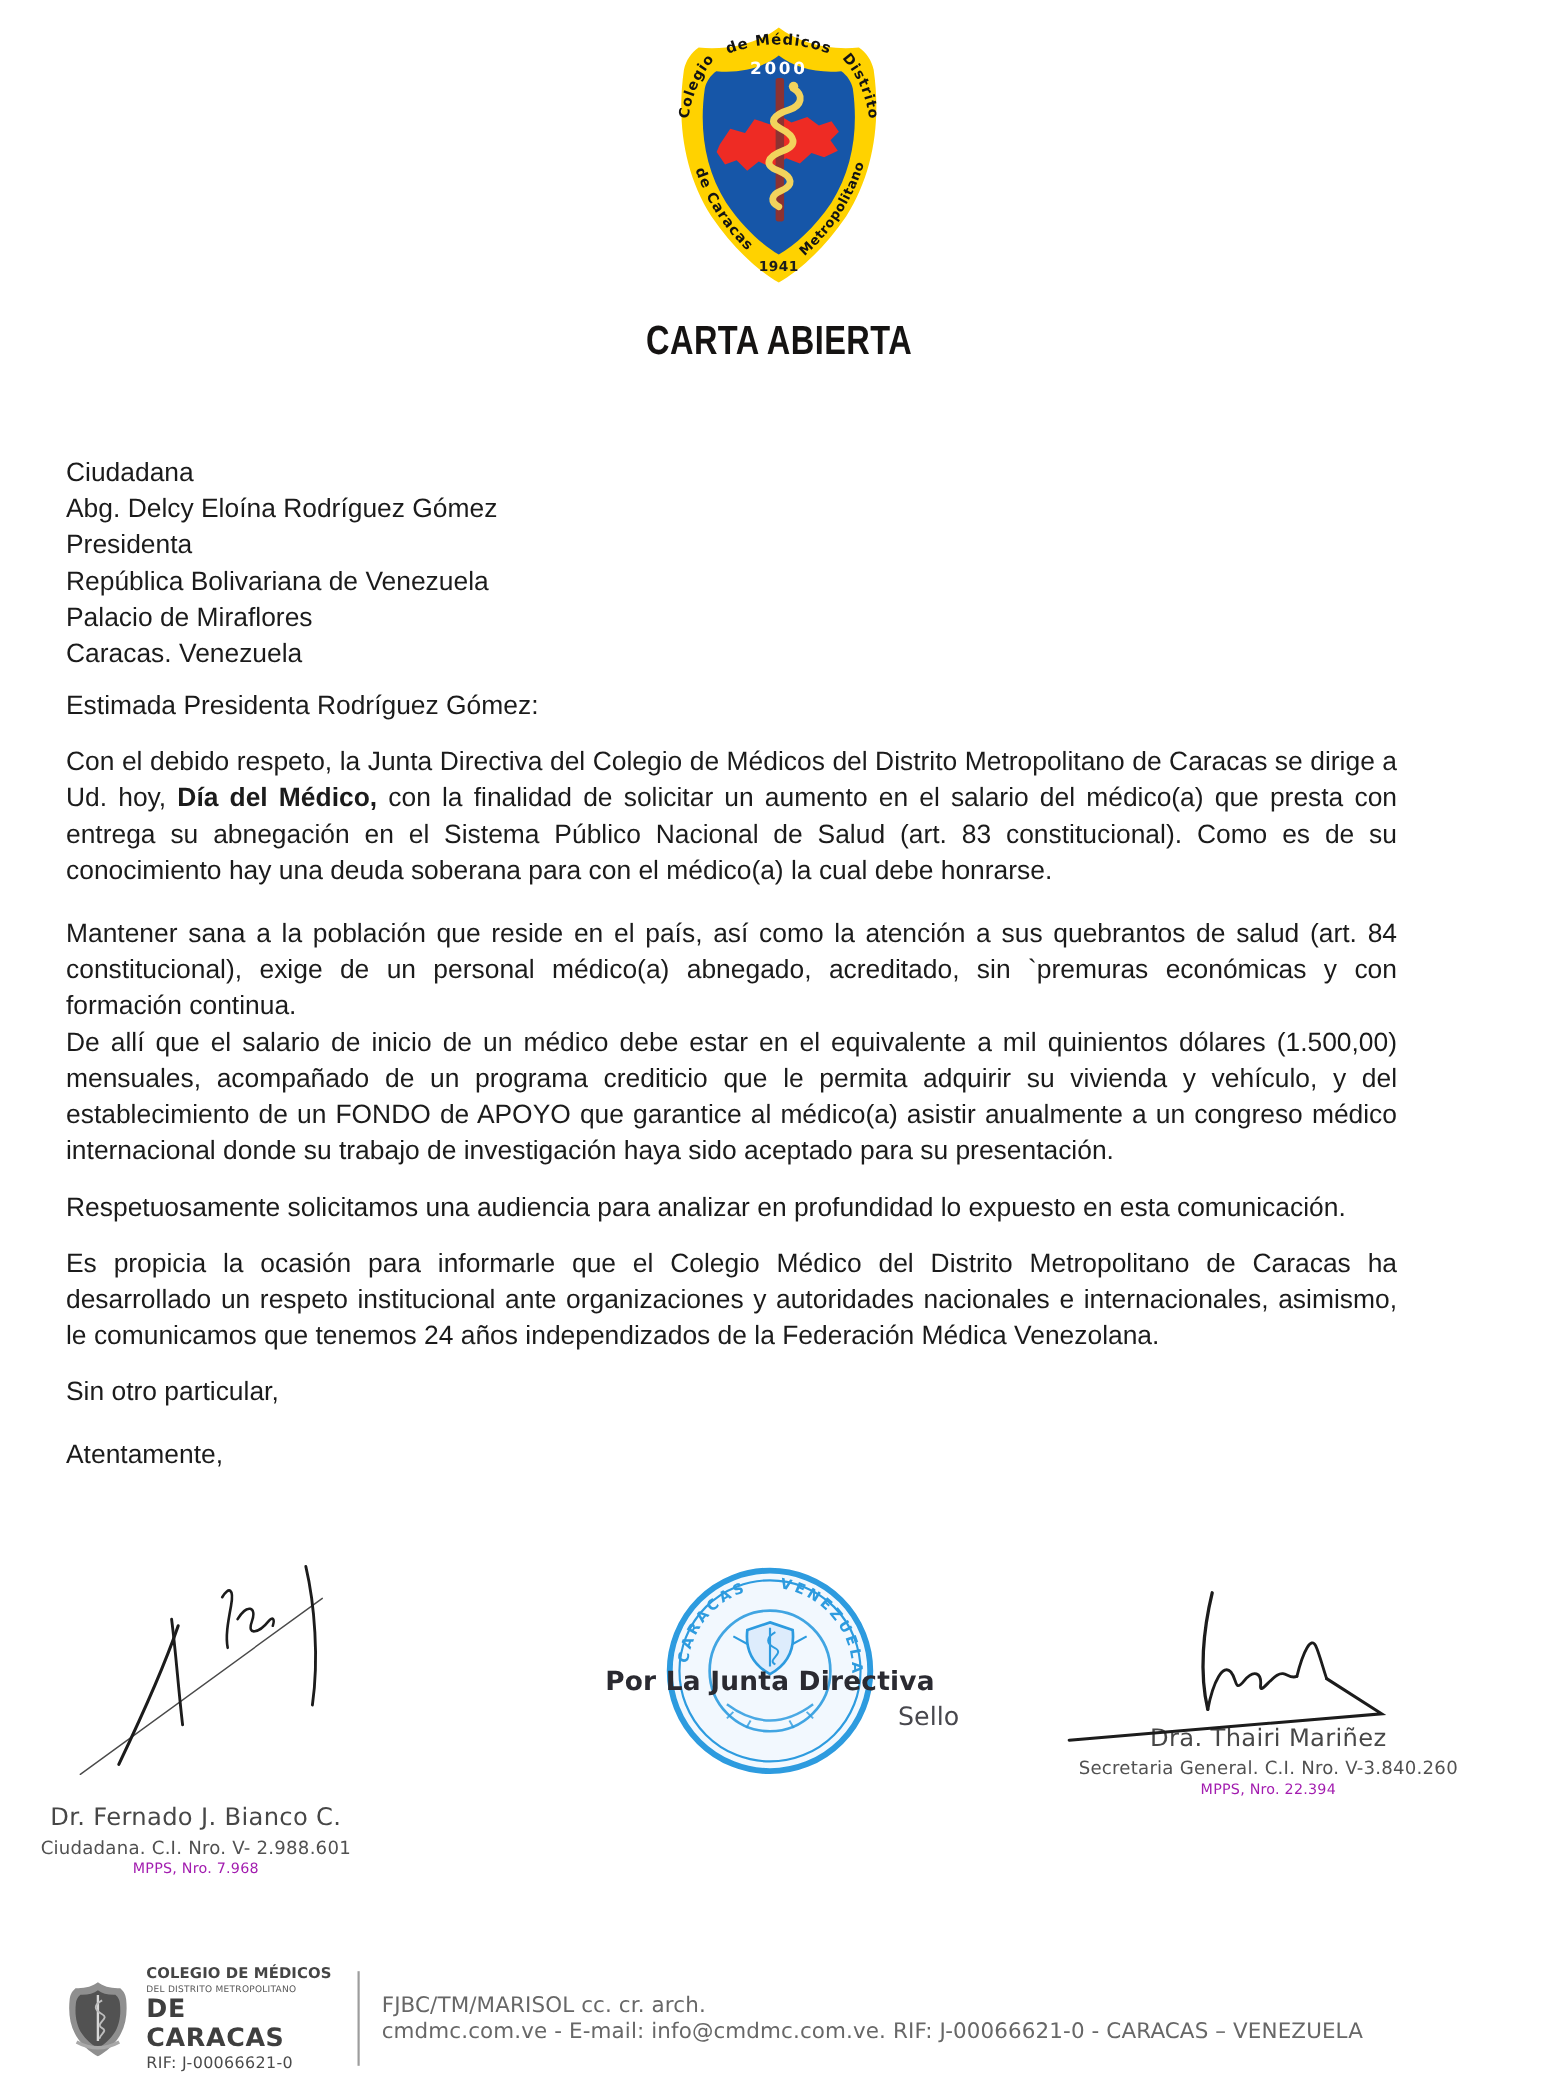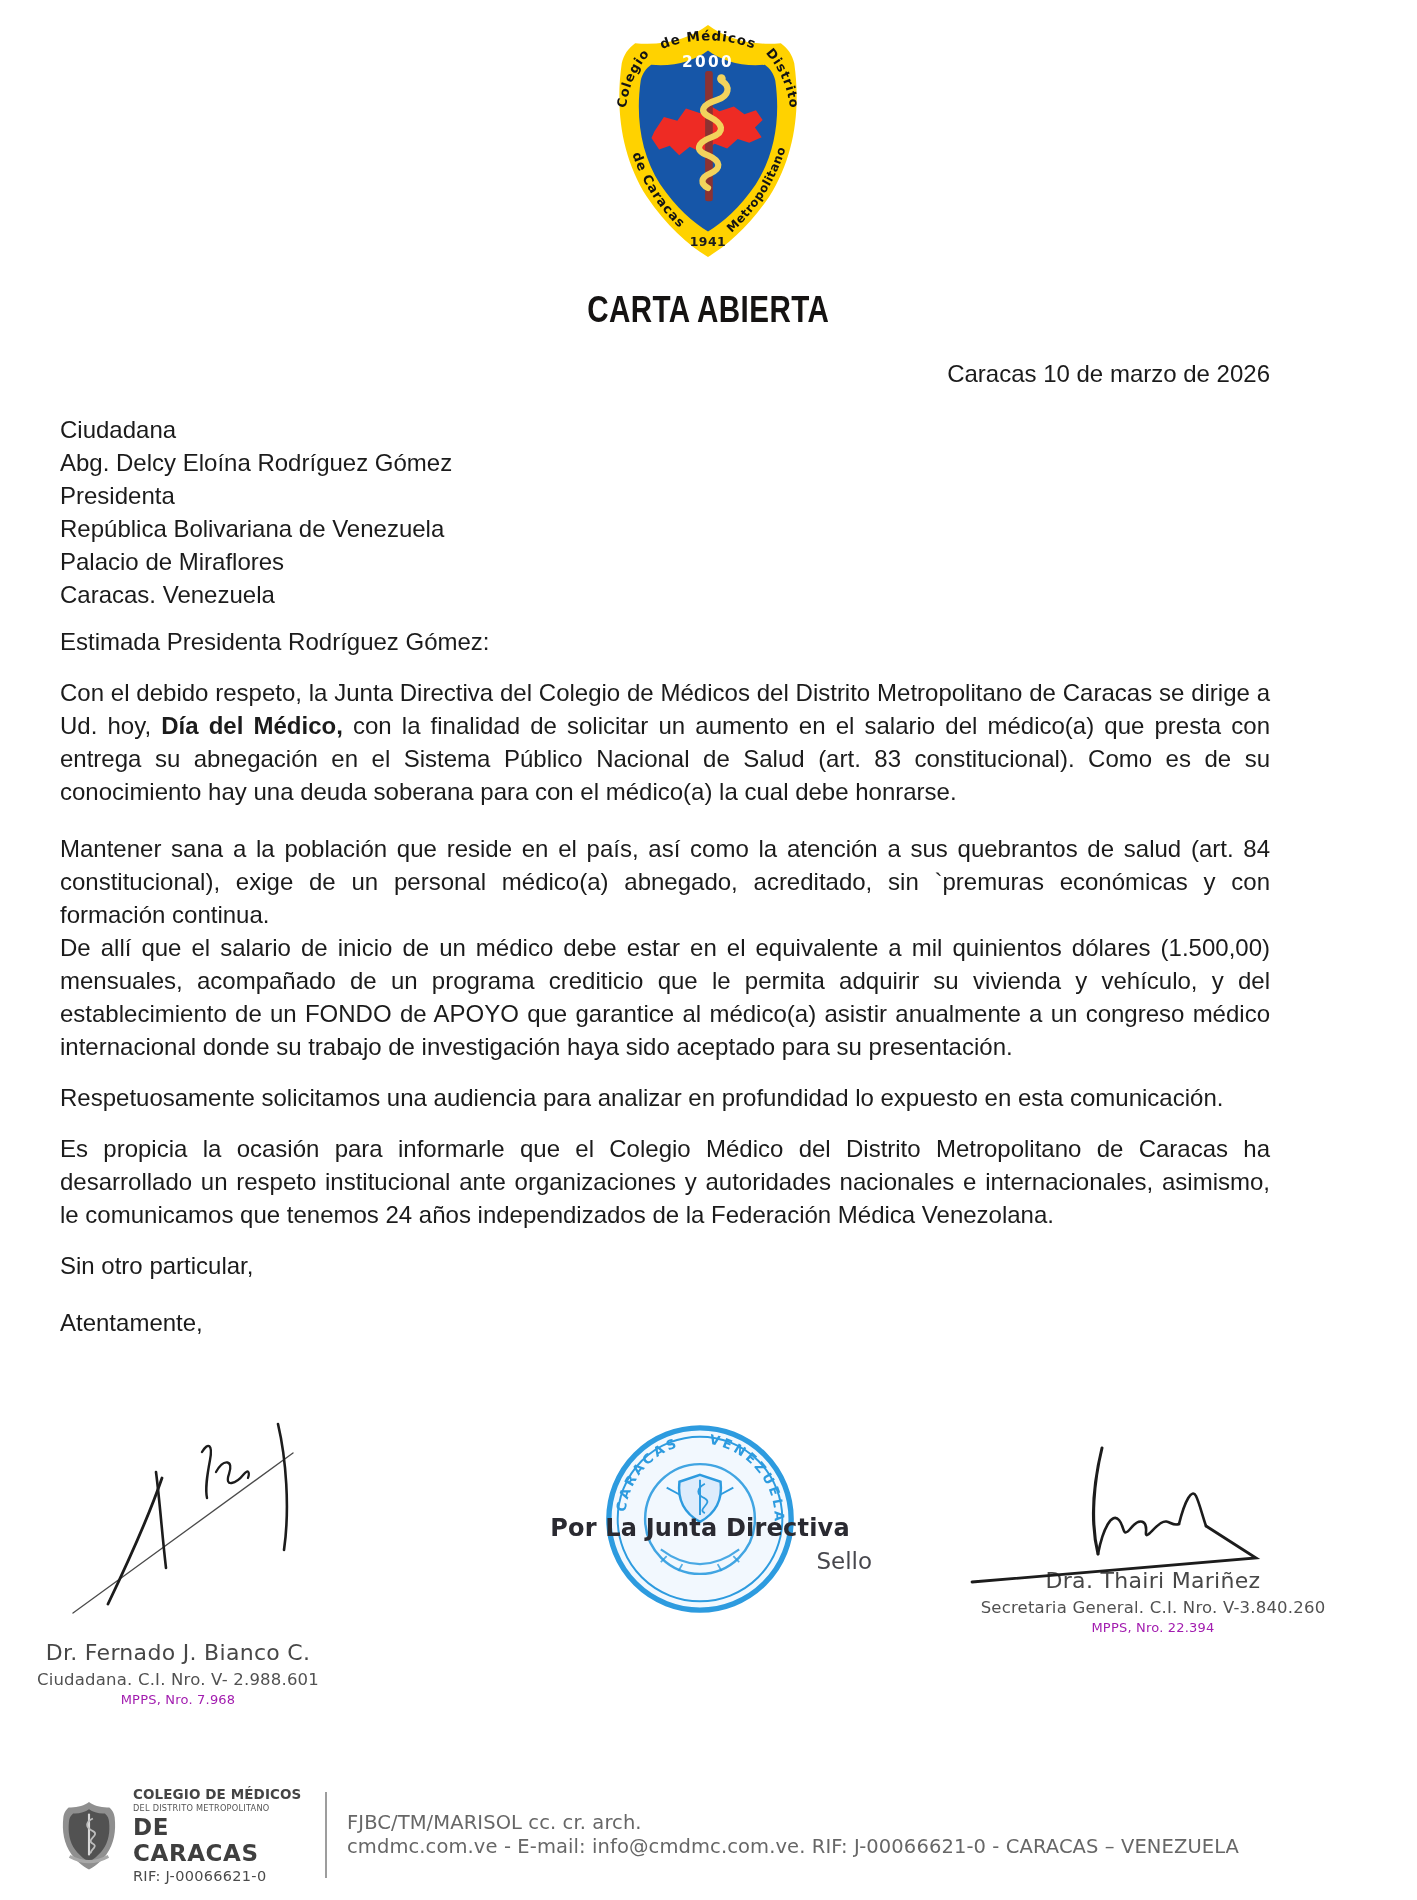--- a/index.html
+++ b/index.html
@@ -84,21 +84,20 @@
       <textPath href="#arc-bl" startOffset="50%" text-anchor="middle">de Caracas</textPath>
     </text>
     <text font-family="DejaVu Sans, sans-serif" font-size="12.5" font-weight="bold" fill="#131313" letter-spacing="0.5">
       <textPath href="#arc-br" startOffset="50%" text-anchor="middle">Metropolitano</textPath>
     </text>
     <text x="120" y="58" text-anchor="middle" font-family="DejaVu Sans, sans-serif" font-size="16" font-weight="bold" fill="#ffffff" letter-spacing="2.5">2000</text>
     <text x="120" y="245" text-anchor="middle" font-family="DejaVu Sans, sans-serif" font-size="13" font-weight="bold" fill="#1c1c1c" letter-spacing="0.5">1941</text>
   </svg>
 
   <div class="abs title"><span class="condense">CARTA ABIERTA</span></div>
-  <div class="abs date">Caracas 10 de marzo de 2026</div>
 
   <div class="abs recipient">
     <div>Ciudadana</div>
     <div>Abg. Delcy Eloína Rodríguez Gómez</div>
     <div>Presidenta</div>
     <div>República Bolivariana de Venezuela</div>
     <div>Palacio de Miraflores</div>
     <div>Caracas. Venezuela</div>
   </div>
 

